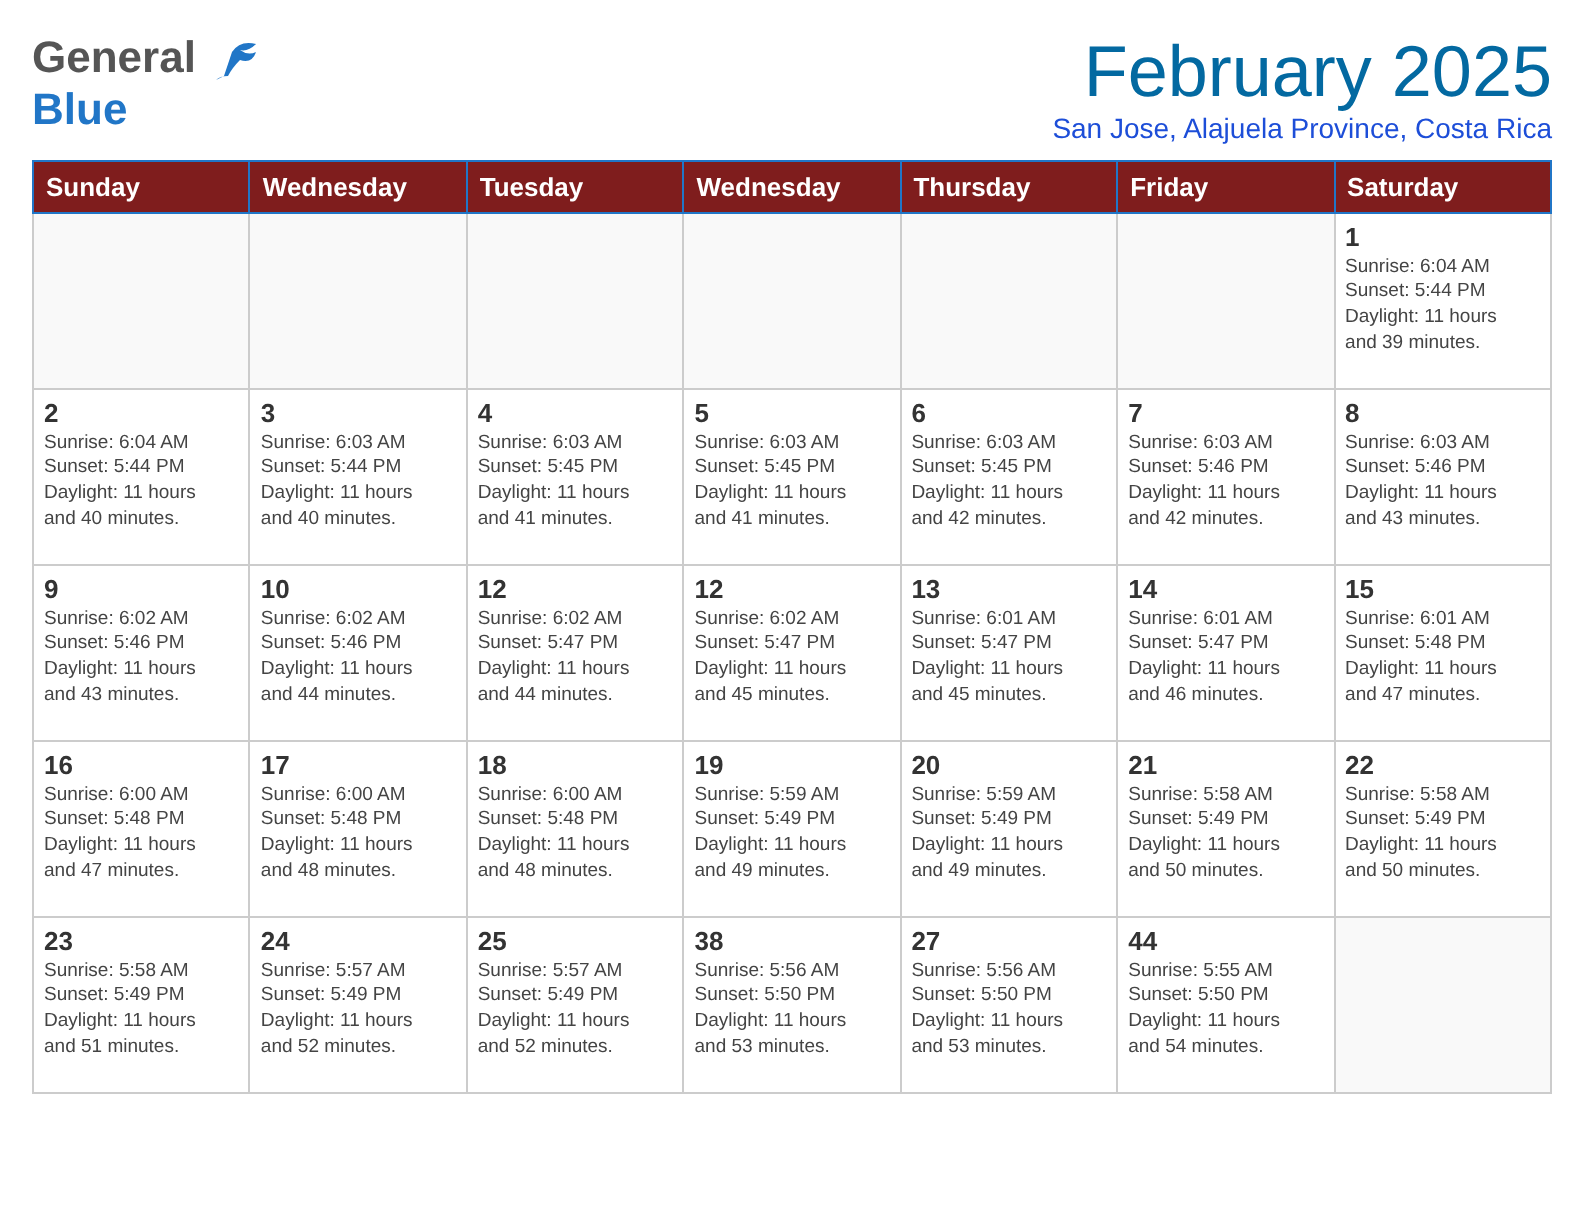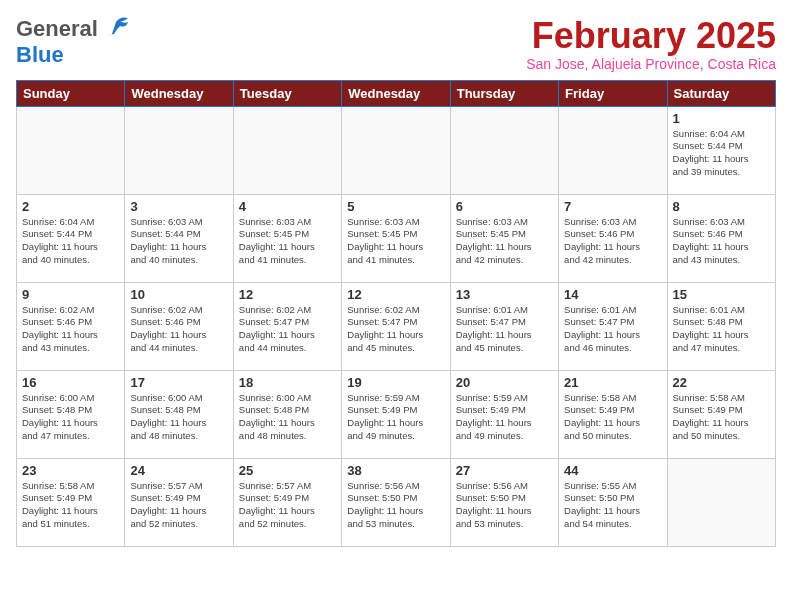--- a/index.html
+++ b/index.html
@@ -16,35 +16,35 @@
       align-items: flex-start;
       margin-bottom: 8px;
     }
     .logo {
       display: flex;
       flex-direction: column;
       align-items: flex-start;
     }
     .logo-line1 {
       display: flex;
-      align-items: flex-start;
+      align-items: flex-end;
       gap: 6px;
     }
     .title-area {
       text-align: right;
     }
     .month-title {
       font-size: 36px;
-      font-weight: bold;
-      color: #b91c1c;
+      font-weight: normal;
+      color: #0369a1;
       line-height: 1.1;
     }
     .subtitle {
       font-size: 14px;
-      color: #ec4899;
+      color: #1d4ed8;
     }
     .calendar {
       width: 100%;
       border-collapse: collapse;
       border: 1px solid #ccc;
     }
     .calendar th {
       background-color: #7f1d1d;
       color: #fff;
       text-align: left;

